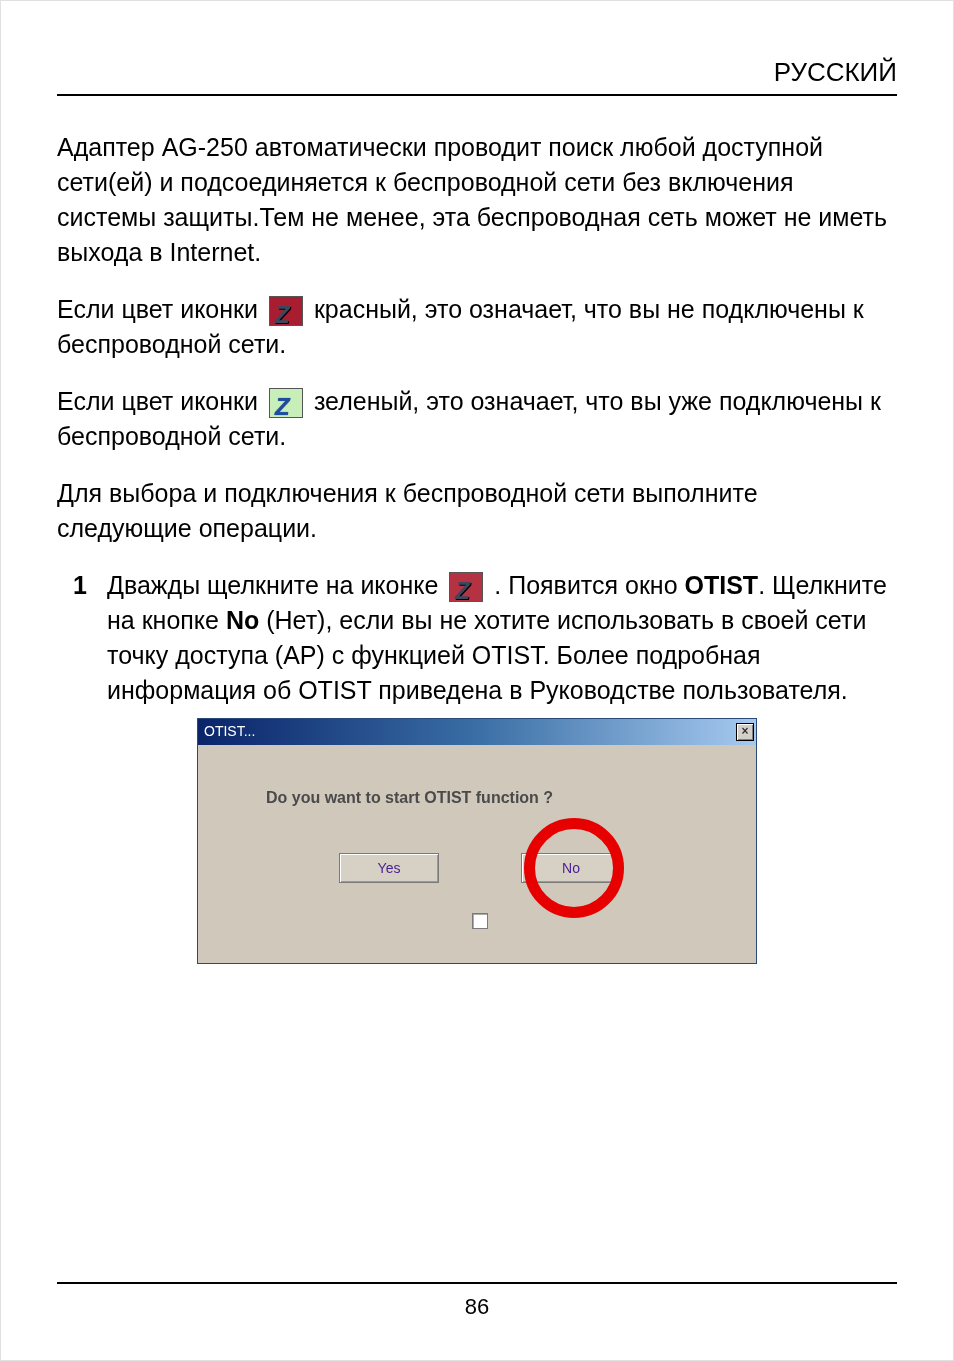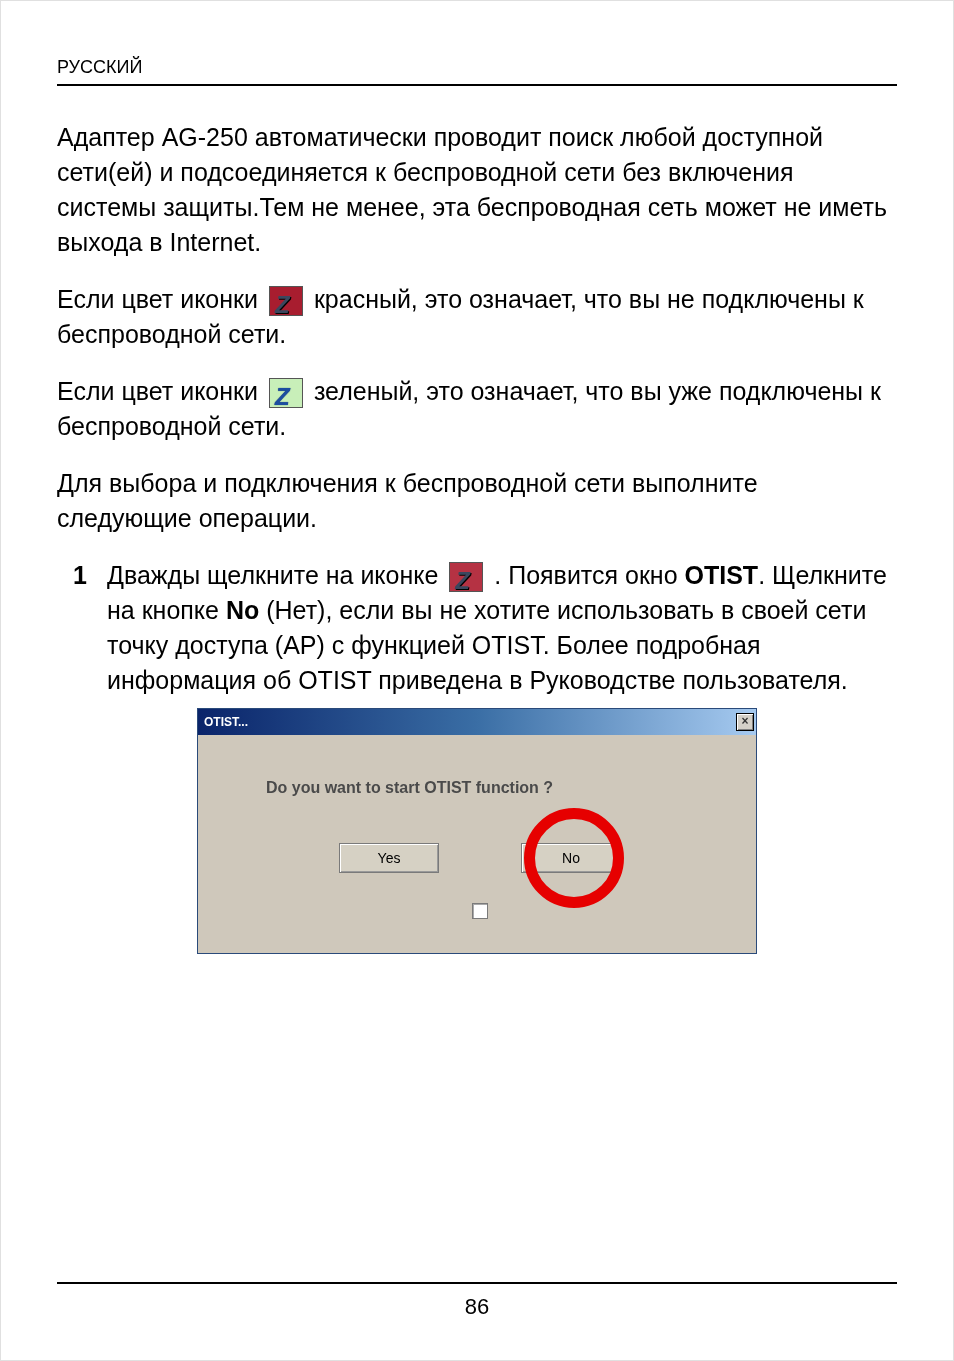--- a/index.html
+++ b/index.html
@@ -11,22 +11,22 @@
   }
   .page {
     width: 954px;
     height: 1361px;
     padding: 56px 56px 36px 56px;
     position: relative;
     background: #fff;
     border: 1px solid #e0e0e0;
   }
   .header {
-    text-align: left;
-    font-size: 18px;
+    text-align: right;
+    font-size: 26px;
     padding-bottom: 6px;
     border-bottom: 2px solid #000;
     margin-bottom: 34px;
     font-family: Arial, sans-serif;
   }
   .body-text {
     font-size: 25px;
     line-height: 1.4;
   }
   .p { margin: 0 0 22px 0; }
@@ -85,22 +85,22 @@
   .titlebar {
     height: 26px;
     background: linear-gradient(to right, #0a246a, #3a6ea5, #a6caf0);
     display: flex;
     align-items: center;
     justify-content: space-between;
     padding: 0 2px 0 6px;
   }
   .titlebar-title {
     color: #fff;
-    font-weight: bold;
-    font-size: 12px;
+    font-weight: normal;
+    font-size: 14px;
   }
   .close-btn {
     width: 18px;
     height: 18px;
     background: #d4d0c8;
     border: 1px solid #000;
     box-shadow: inset 1px 1px 0 #fff, inset -1px -1px 0 #808080;
     font-size: 12px;
     line-height: 14px;
     text-align: center;
@@ -127,21 +127,21 @@
     margin-bottom: 30px;
     position: relative;
   }
   .win-btn {
     width: 100px;
     height: 30px;
     background: #d6d1c4;
     border: 1px solid #7a7a7a;
     box-shadow: inset 1px 1px 0 #fff, inset -1px -1px 0 #9a9a9a;
     font-size: 14px;
-    color: #000000;
+    color: #4c1d95;
     text-align: center;
     line-height: 28px;
     font-family: Tahoma, Arial, sans-serif;
   }
   .highlight-ring {
     position: absolute;
     width: 100px;
     height: 100px;
     border: 11px solid #e60000;
     border-radius: 50%;

